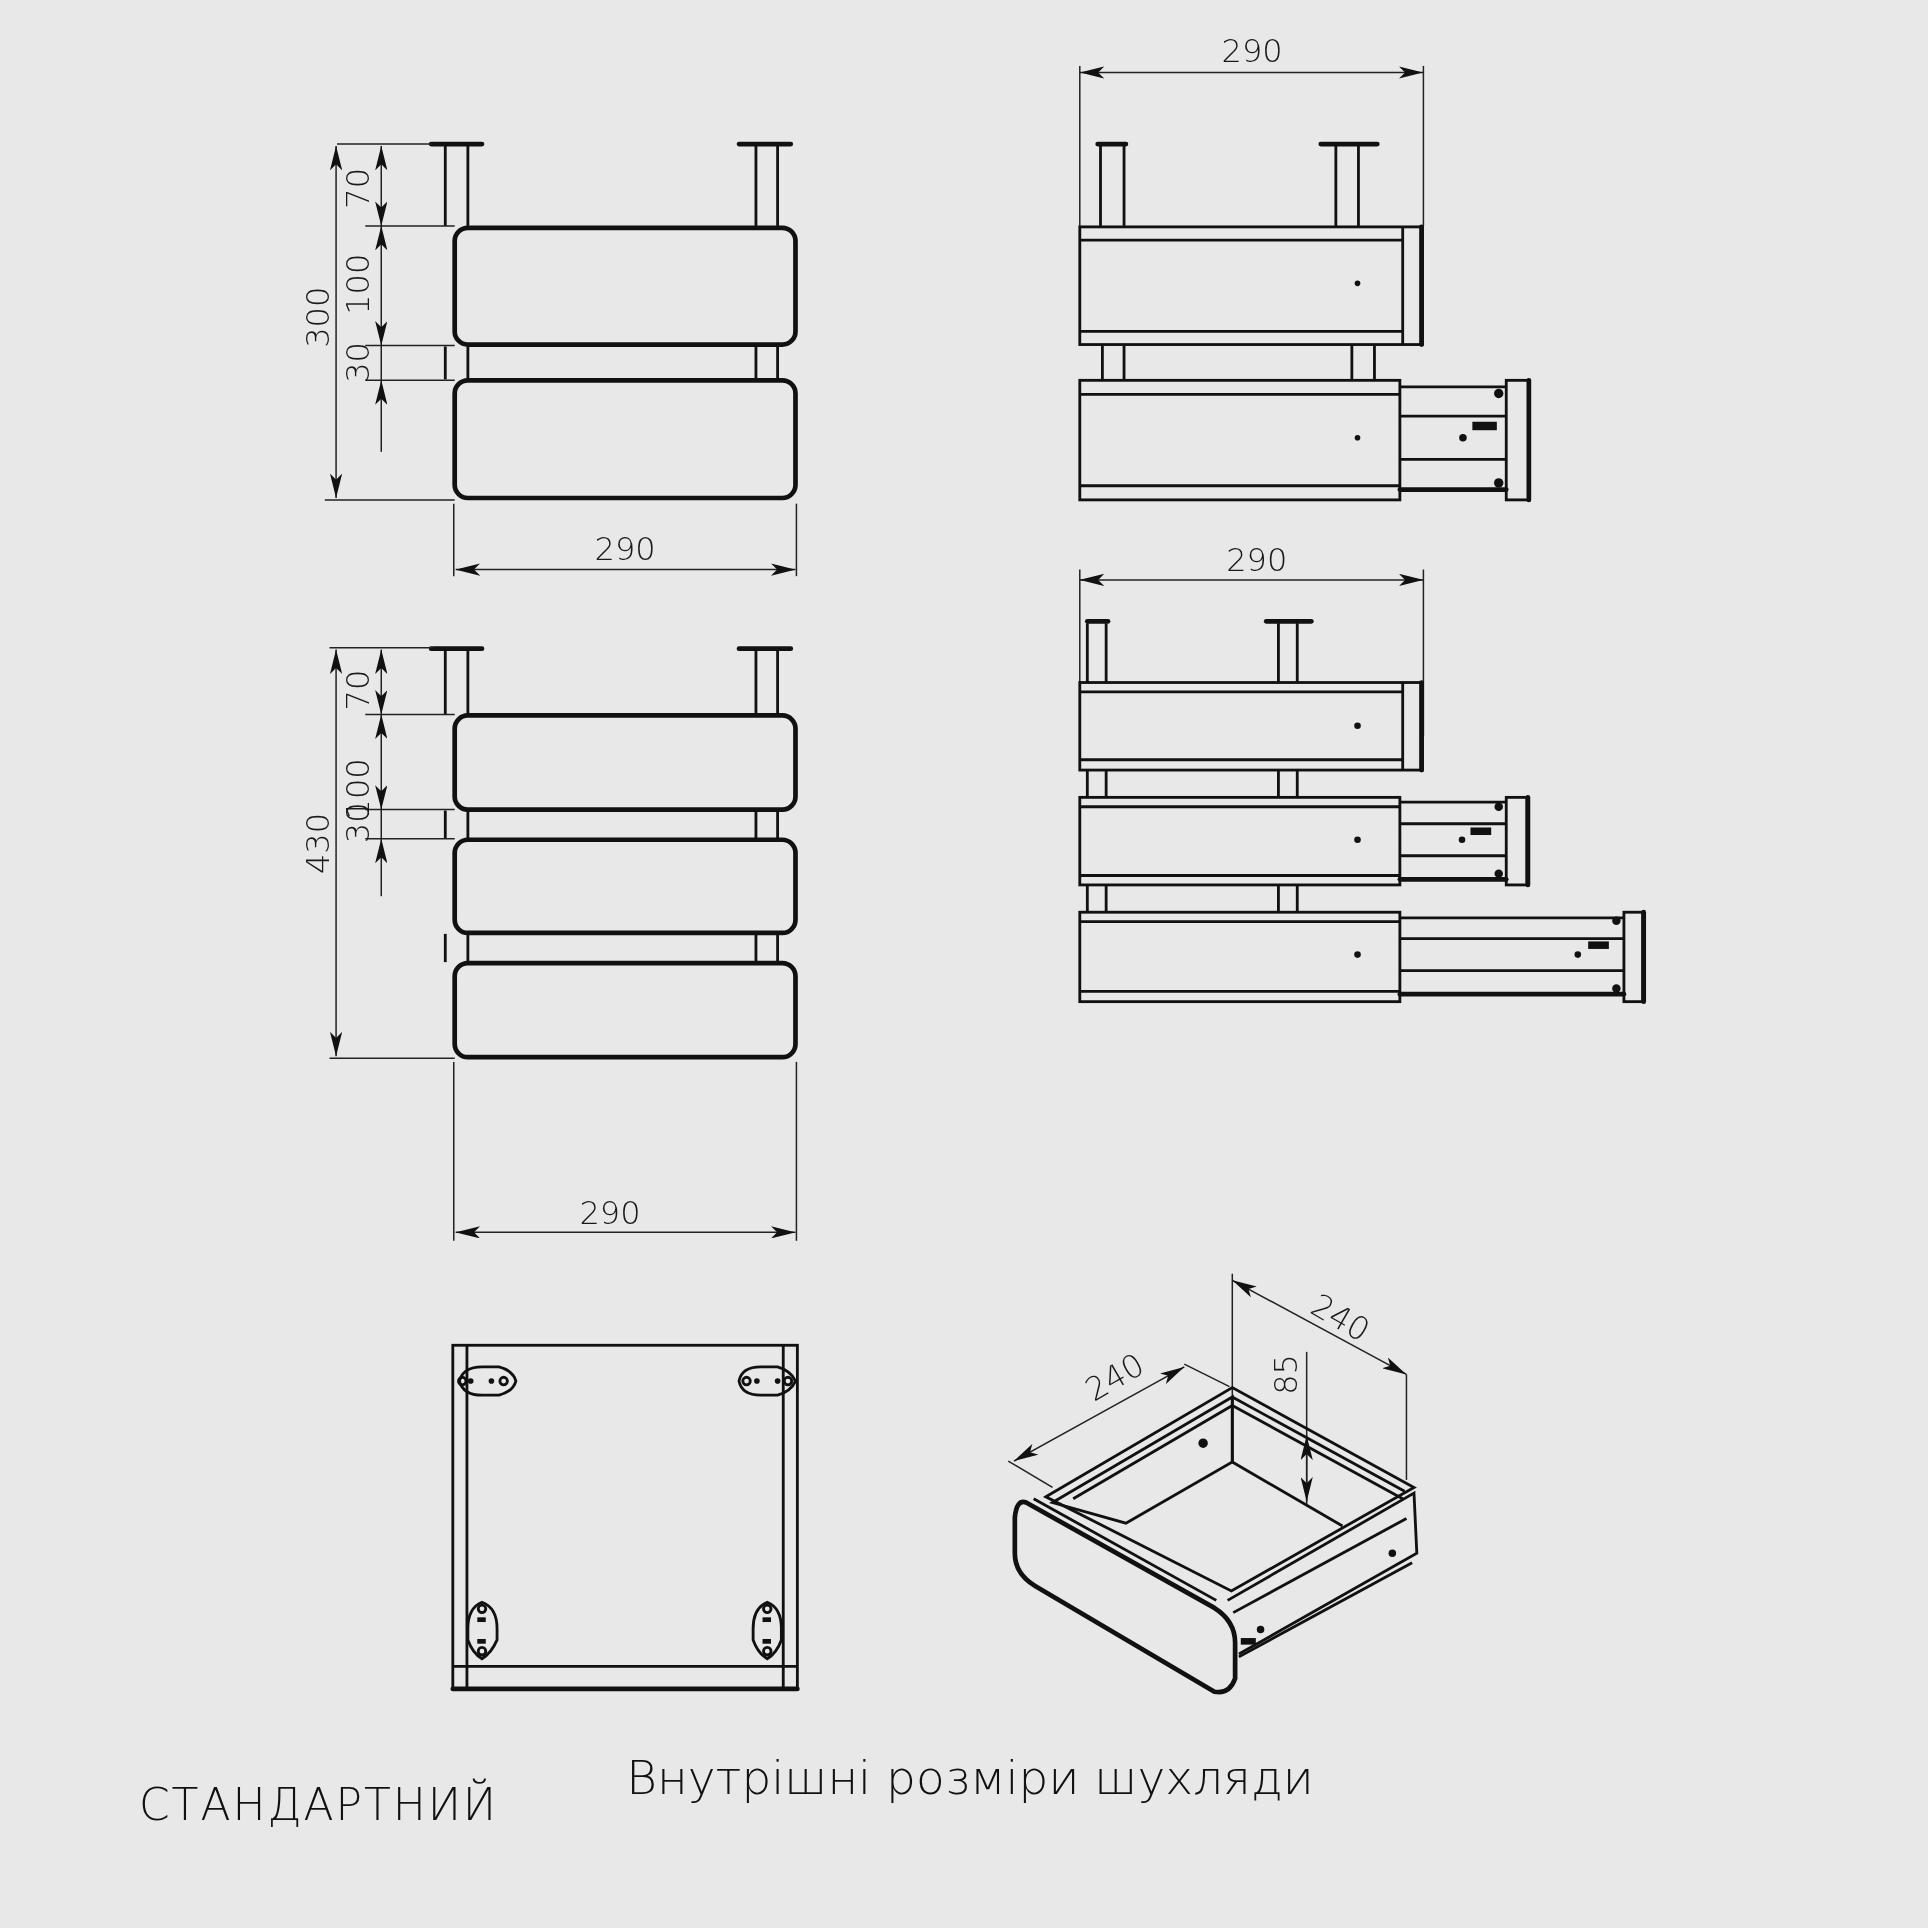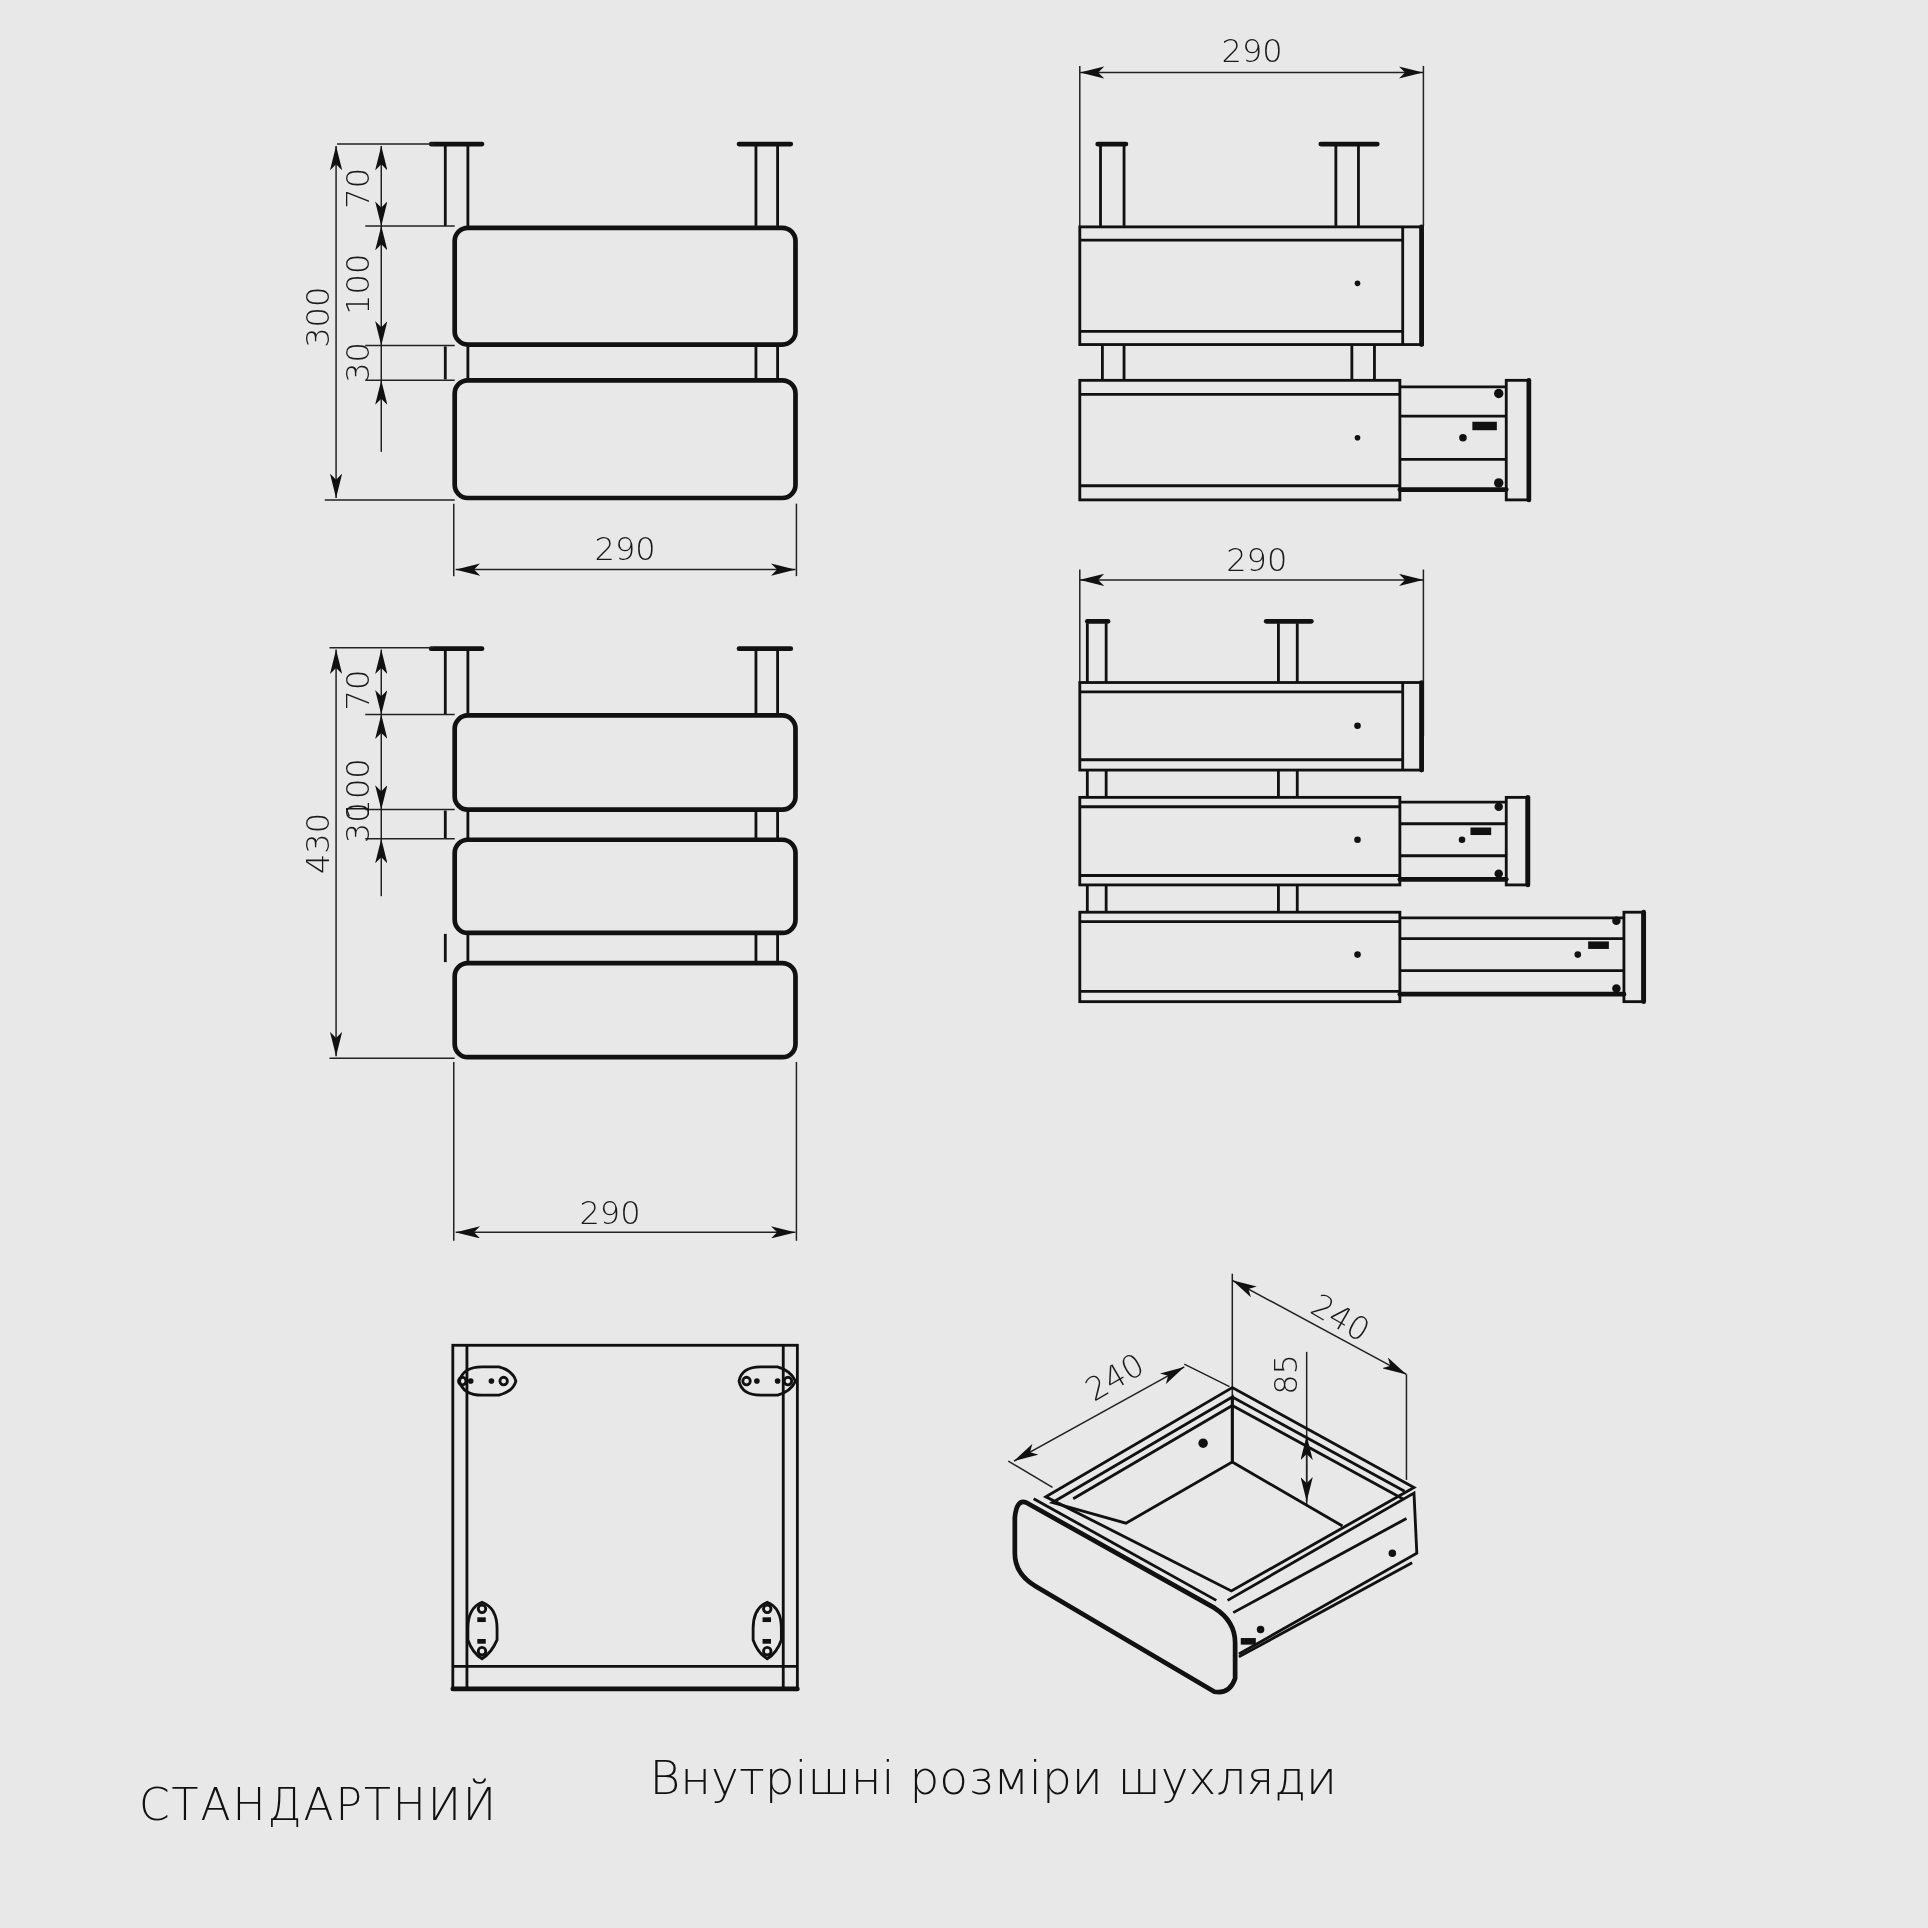--- a/index.html
+++ b/index.html
@@ -6,21 +6,21 @@
   body { width: 1928px; height: 1928px; position: relative; overflow: hidden; font-family: "DejaVu Sans", sans-serif; }
   svg { position: absolute; left: 0; top: 0; }
   .ln { stroke: #111; fill: none; stroke-width: 5; stroke-linejoin: round; stroke-linecap: round; }
   .lt { stroke: #111; fill: none; stroke-width: 3; }
   .dim { stroke: #222; fill: none; stroke-width: 1.6; }
   .arr { fill: #111; stroke: none; }
   .dot { fill: #111; }
   .dimtxt { font-family: "DejaVu Sans", sans-serif; font-size: 34px; fill: #1a1a1a; font-weight: 300; }
   .caption { position: absolute; color: #111; font-family: "DejaVu Sans", sans-serif; }
   #variant-label { left: 139px; top: 1779px; font-size: 44px; letter-spacing: 1.9px; font-weight: 300; }
-  #inner-dims { left: 603px; top: 1750px; width: 734px; text-align: right; font-size: 47px; line-height: 56px; font-weight: 300; }
+  #inner-dims { left: 603px; top: 1750px; width: 734px; text-align: center; font-size: 47px; line-height: 56px; font-weight: 300; }
 </style>
 </head>
 <body>
 
 <svg width="1928" height="1928" viewBox="0 0 2048 2048">
   <defs>
     <marker id="ah" viewBox="0 0 20 10" refX="20" refY="5" markerWidth="26" markerHeight="13" orient="auto-start-reverse" markerUnits="userSpaceOnUse">
       <path d="M0,0 L20,5 L0,10 L5,5 Z" class="arr"></path>
     </marker>
   </defs>

